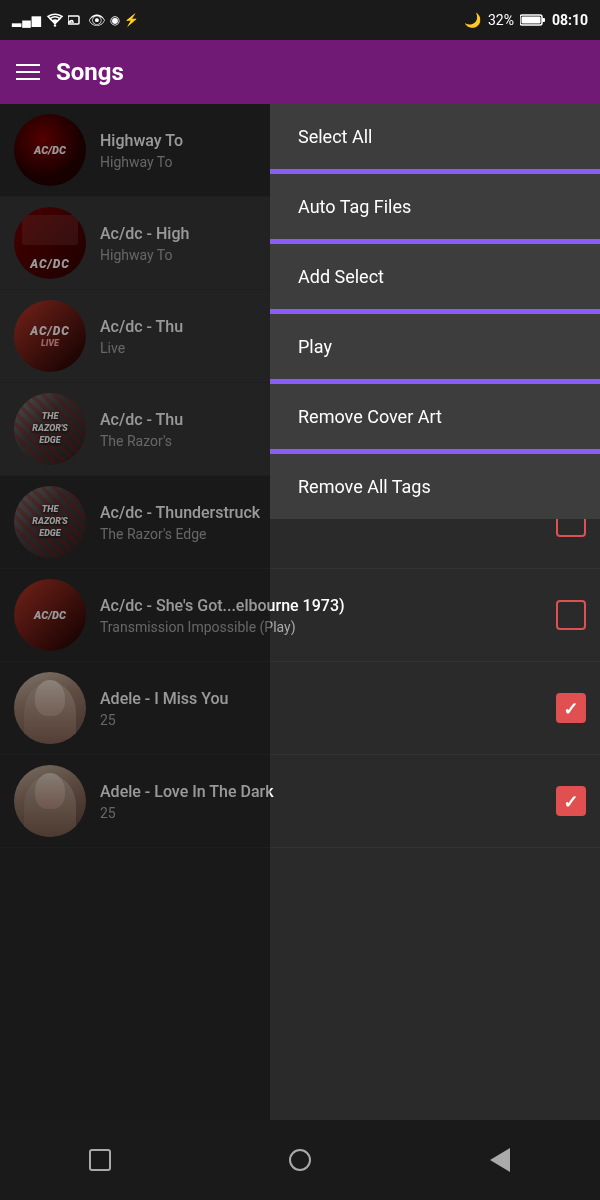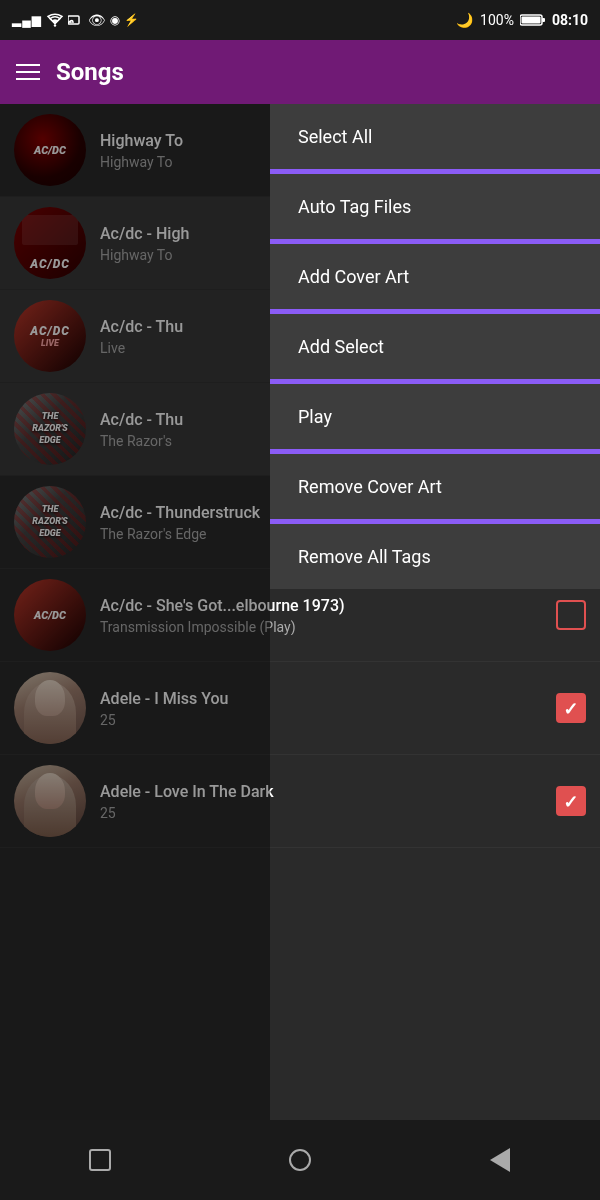--- a/index.html
+++ b/index.html
@@ -199,21 +199,21 @@
       <rect x="0" y="3" width="11" height="8" rx="1" fill="none" stroke="white" stroke-width="1.5"></rect>
       <path d="M0 10 Q3 7 3 10" fill="none" stroke="white" stroke-width="1.5"></path>
       <path d="M0 10 Q5 5 5 10" fill="none" stroke="white" stroke-width="1.5"></path>
     </svg>
     <span style="font-size:14px;">👁</span>
     <span style="font-size:12px;">◉</span>
     <span style="font-size:12px;">⚡</span>
   </div>
   <div class="status-right">
     <span style="font-size:14px;">🌙</span>
-    <span>100%</span>
+    <span>32%</span>
     <svg width="26" height="14" viewBox="0 0 26 14">
       <rect x="0" y="2" width="22" height="10" rx="2" fill="none" stroke="white" stroke-width="1.5"></rect>
       <rect x="1.5" y="3.5" width="19" height="7" rx="1" fill="white"></rect>
       <rect x="22" y="5" width="3" height="4" rx="1" fill="white"></rect>
     </svg>
     <span style="font-weight:700;">08:10</span>
   </div>
 </div>
 
 <div class="header">
@@ -275,21 +275,20 @@
       <div class="song-album">The Razor's</div>
     </div>
   </div>
 </div>
 
 <div class="overlay">
   <div class="dim-left"></div>
   <div class="context-menu">
     <div class="menu-item">Select All</div>
     <div class="menu-item">Auto Tag Files</div>
-    <div class="menu-item">Add Cover Art</div>
     <div class="menu-item">Add Select</div>
     <div class="menu-item">Play</div>
     <div class="menu-item">Remove Cover Art</div>
     <div class="menu-item">Remove All Tags</div>
   </div>
 </div>
 
 <div class="song-list">
 
   <div class="song-item">

